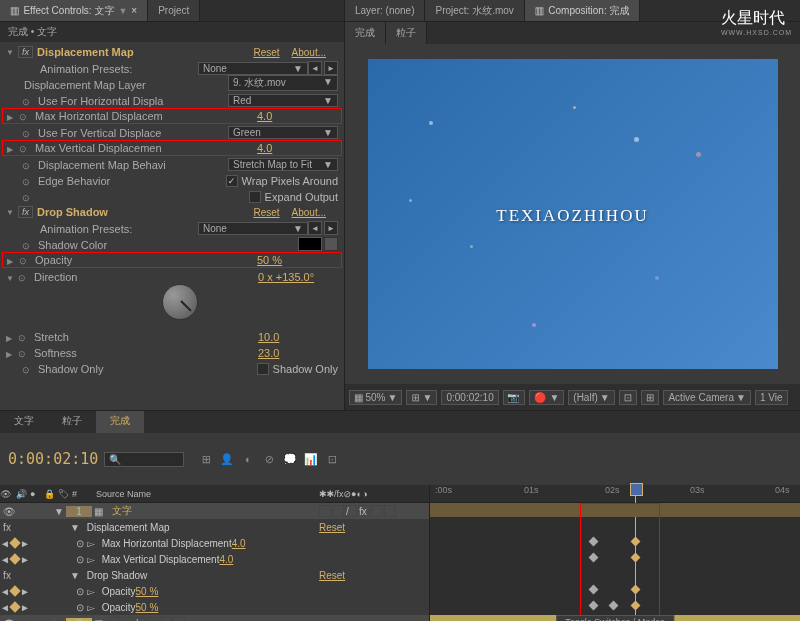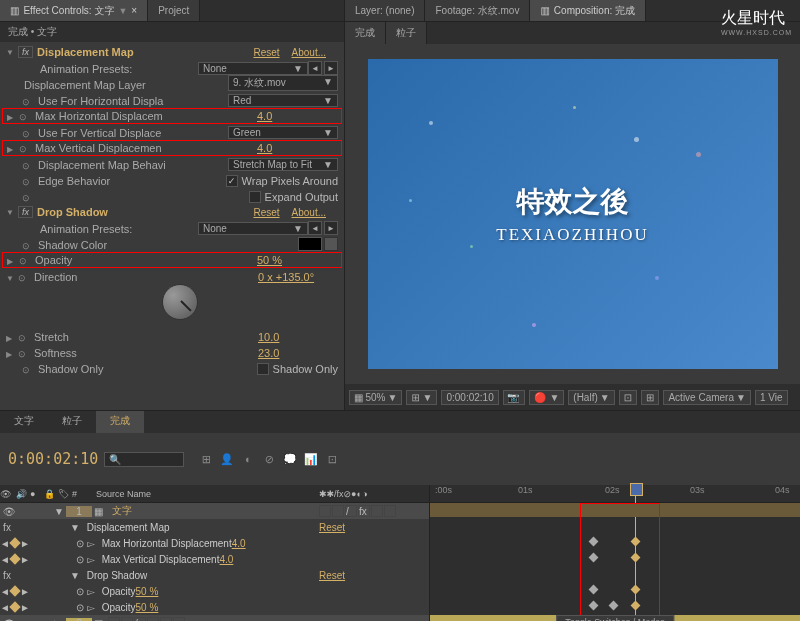--- a/index.html
+++ b/index.html
@@ -240,40 +240,39 @@
           <span>Shadow Only</span>
         </div>
       </div>
     </div>
     <div class="right-panel">
       <div class="tabs">
         <div class="tab">
             <span>Layer: (none)</span>
           </div>
         <div class="tab">
-            <span>Footage: 水纹.mov</span>
+            <span>Project: 水纹.mov</span>
           </div>
         <div class="tab active">▥ <span>Composition: 完成</span></div>
         <div class="logo"><span>火星时代</span><div class="logo-sub">WWW.HXSD.COM</div></div>
       </div>
       <div class="viewer-tabs">
         <div class="tab">完成</div>
         <div class="tab">粒子</div>
       </div>
       <div class="viewer-content">
         <div class="preview">
           <div class="particle" style="top:20%;left:15%;width:4px;height:4px;background:#fff"></div>
           <div class="particle" style="top:30%;left:80%;width:5px;height:5px;background:#faa"></div>
           <div class="particle" style="top:60%;left:25%;width:3px;height:3px;background:#afa"></div>
           <div class="particle" style="top:70%;left:70%;width:4px;height:4px;background:#aaf"></div>
           <div class="particle" style="top:15%;left:50%;width:3px;height:3px;background:#ffa"></div>
           <div class="particle" style="top:85%;left:40%;width:4px;height:4px;background:#faf"></div>
           <div class="particle" style="top:45%;left:10%;width:3px;height:3px;background:#aff"></div>
           <div class="particle" style="top:25%;left:65%;width:5px;height:5px;background:#fff"></div>
-          <div class="preview-title">特效之後</div>
           <div class="preview-subtitle">TEXIAOZHIHOU</div>
         </div>
       </div>
       <div class="viewer-footer">
         <span class="vf-btn">▦ <span>50%</span> ▼</span>
         <span class="vf-btn">⊞ ▼</span>
         <span class="vf-btn">0:00:02:10</span>
         <span class="vf-btn">📷</span>
         <span class="vf-btn">🔴 ▼</span>
         <span class="vf-btn"><span>(Half)</span> ▼</span>
@@ -393,21 +392,21 @@
               <span class="tl-sw">/</span>
               <span class="tl-sw"></span>
               <span class="tl-sw"></span>
               <span class="tl-sw"></span>
             </div>
         </div>
       </div>
       <div class="tl-right">
         <div class="ruler">
           <span class="ruler-mark" style="left:5px">:00s</span>
-          <span class="ruler-mark" style="left:88px">01s</span>
+          <span class="ruler-mark" style="left:94px">01s</span>
           <span class="ruler-mark" style="left:175px">02s</span>
           <span class="ruler-mark" style="left:260px">03s</span>
           <span class="ruler-mark" style="left:345px">04s</span>
         </div>
         <div class="playhead" style="left:205px"></div>
         <div class="tl-bar" style="top:18px;left:0;width:370px"></div>
         <div class="keyframe" style="top:53px;left:160px"></div>
         <div class="keyframe active" style="top:53px;left:202px"></div>
         <div class="keyframe" style="top:69px;left:160px"></div>
         <div class="keyframe active" style="top:69px;left:202px"></div>

